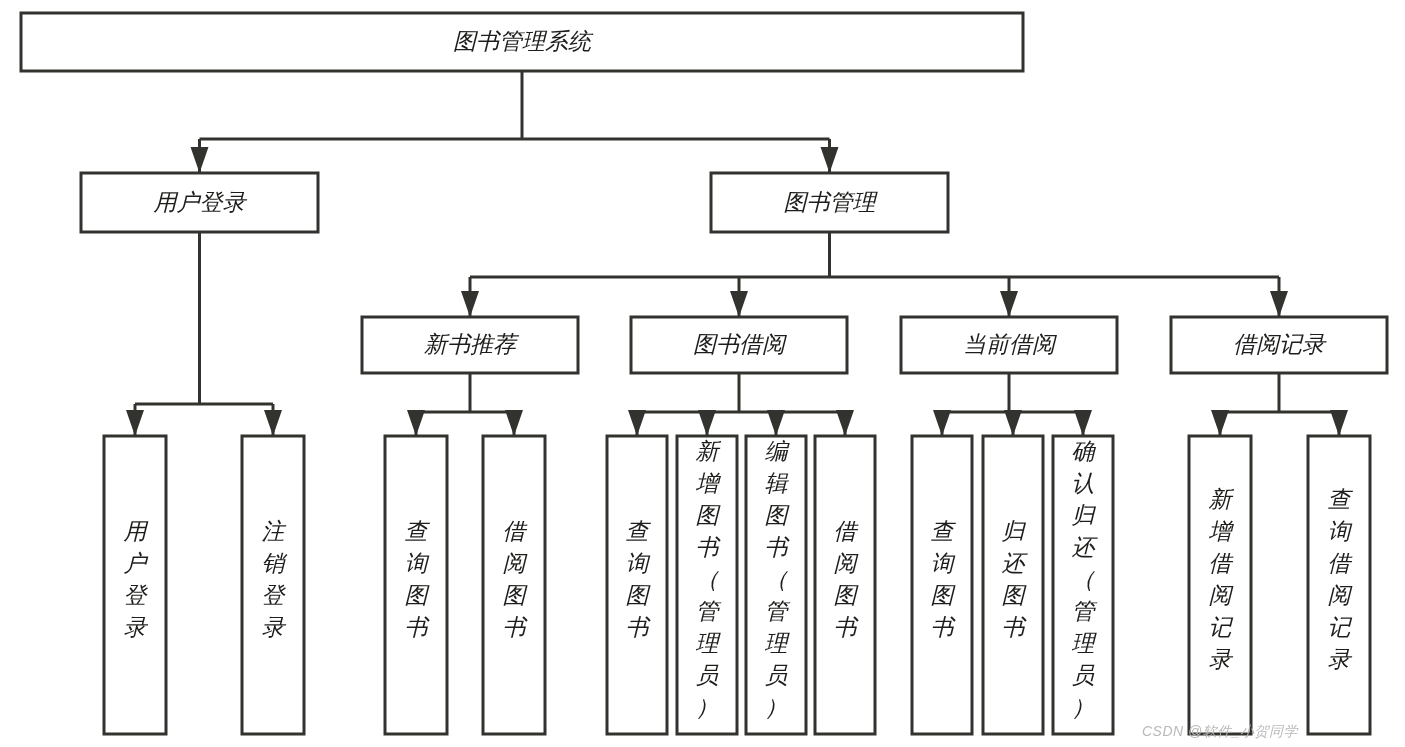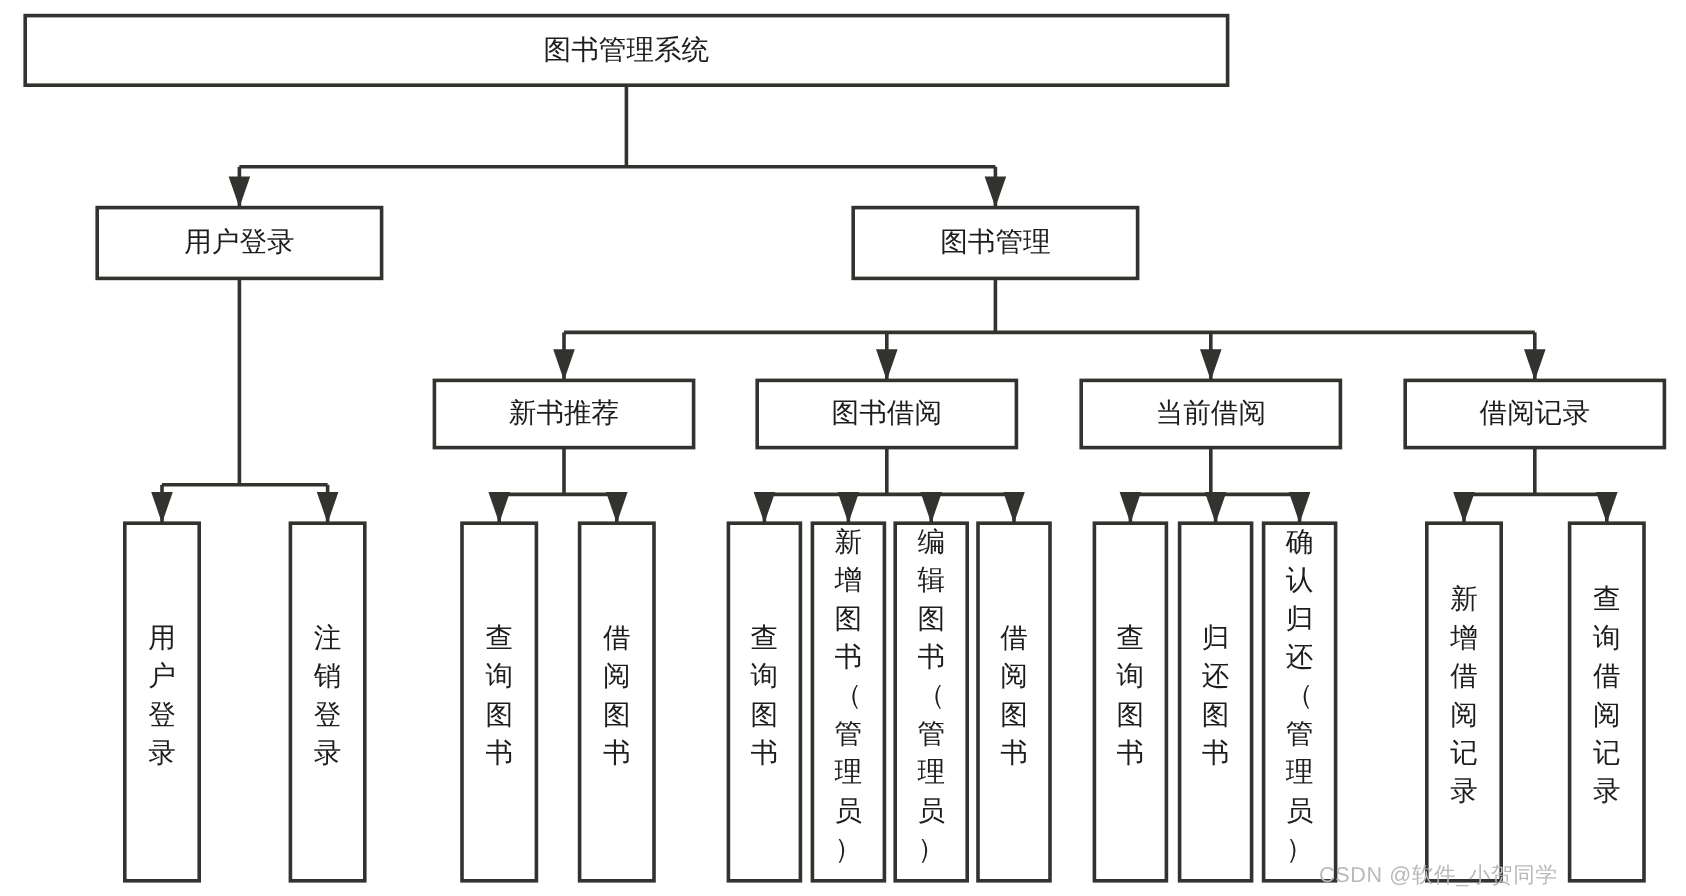--- a/index.html
+++ b/index.html
@@ -11,20 +11,21 @@
     width: 1405px;
     height: 747px;
     font-family: "Liberation Sans", "DejaVu Sans", sans-serif;
     overflow: hidden;
     position: relative;
   }
   #diagram-root {
     position: relative;
     width: 1306px;
     height: 747px;
+    font-style: italic;
   }
   svg.flow {
     position: absolute;
     top: 0;
     left: 0;
     width: 1405px;
     height: 747px;
     display: block;
   }
   .node-box {
@@ -53,21 +54,21 @@
     fill: #1d1d1b;
     font-family: "Liberation Sans", "DejaVu Sans", sans-serif;
     font-size: 23px;
     text-anchor: middle;
   }
   .watermark {
     position: absolute;
     right: 8px;
     bottom: 6px;
     font-family: "Liberation Sans", "DejaVu Sans", sans-serif;
-    font-size: 18px;
+    font-size: 14px;
     color: #b9b9b9;
     white-space: nowrap;
     letter-spacing: 0.5px;
     user-select: none;
   }
 </style>
 </head>
 <body>
 
 <div id="diagram-root">

